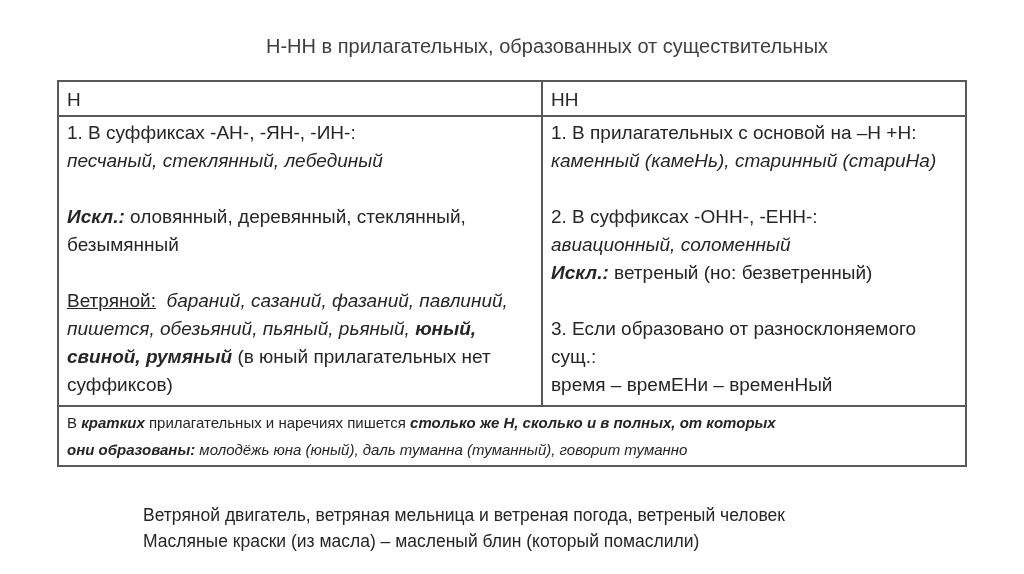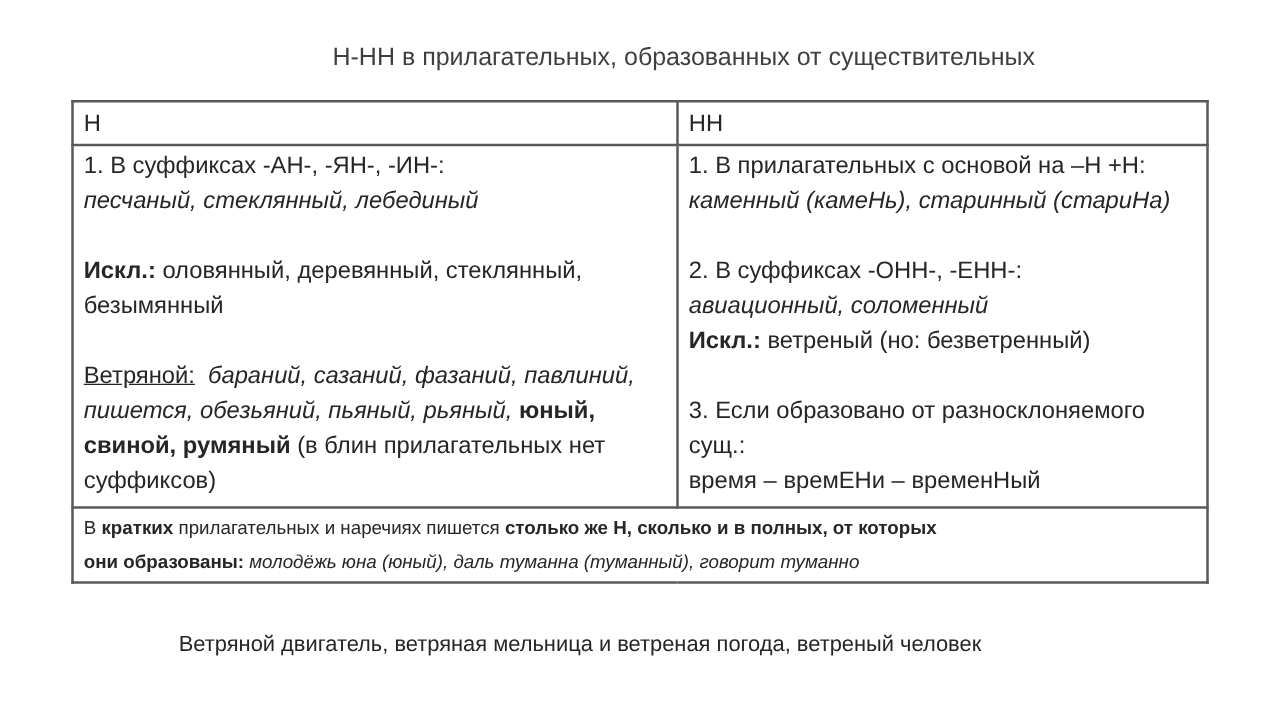--- a/index.html
+++ b/index.html
@@ -63,21 +63,21 @@
     font-size: 15px;
     padding-top: 3px;
     padding-bottom: 3px;
   }
   .bottom-cell .line {
     line-height: 27px;
     min-height: 27px;
   }
   .reg { font-style: normal; font-weight: normal; }
   .it  { font-style: italic; }
-  .bi  { font-weight: bold; }
+  .bi  { font-style: italic; font-weight: bold; }
   .un  { text-decoration: underline; }
   .notes {
     position: absolute;
     left: 143px;
     top: 502px;
     font-size: 17.5px;
     line-height: 26px;
     color: #262626;
   }
 </style>
@@ -97,21 +97,21 @@
     <tr>
       <td class="main-cell">
             <div class="line"><span class="reg">1. В суффиксах -АН-, -ЯН-, -ИН-:</span></div>
             <div class="line"><span class="it">песчаный, стеклянный, лебединый</span></div>
             <div class="line"></div>
             <div class="line"><span class="bi">Искл.:</span><span class="reg"> оловянный, деревянный, стеклянный,</span></div>
             <div class="line"><span class="reg">безымянный</span></div>
             <div class="line"></div>
             <div class="line"><span class="un">Ветряной:</span><span class="it">  бараний, сазаний, фазаний, павлиний,</span></div>
             <div class="line"><span class="it">пишется, обезьяний, пьяный, рьяный, </span><span class="bi">юный,</span></div>
-            <div class="line"><span class="bi">свиной, румяный</span><span class="reg"> (в блин прилагательных нет</span></div>
+            <div class="line"><span class="bi">свиной, румяный</span><span class="reg"> (в юный прилагательных нет</span></div>
             <div class="line"><span class="reg">суффиксов)</span></div>
           </td>
       <td class="main-cell">
             <div class="line"><span class="reg">1. В прилагательных с основой на –Н +Н:</span></div>
             <div class="line"><span class="it">каменный (камеНь), старинный (стариНа)</span></div>
             <div class="line"></div>
             <div class="line"><span class="reg">2. В суффиксах -ОНН-, -ЕНН-:</span></div>
             <div class="line"><span class="it">авиационный, соломенный</span></div>
             <div class="line"><span class="bi">Искл.:</span><span class="reg"> ветреный (но: безветренный)</span></div>
             <div class="line"></div>
@@ -123,15 +123,16 @@
       <td class="bottom-cell" colspan="2">
             <div class="line"><span class="reg">В </span><span class="bi">кратких</span><span class="reg"> прилагательных и наречиях пишется </span><span class="bi">столько же Н, сколько и в полных, от которых</span></div>
             <div class="line"><span class="bi">они образованы:</span><span class="it"> молодёжь юна (юный), даль туманна (туманный), говорит туманно</span></div>
           </td>
     </tr>
   </tbody>
     </table>
 
   <div class="notes">
     <div class="note-line">Ветряной двигатель, ветряная мельница и ветреная погода, ветреный человек</div>
+    <div class="note-line">Масляные краски (из масла) – масленый блин (который помаслили)</div>
   </div>
 
 </div>
 
 </body></html>

